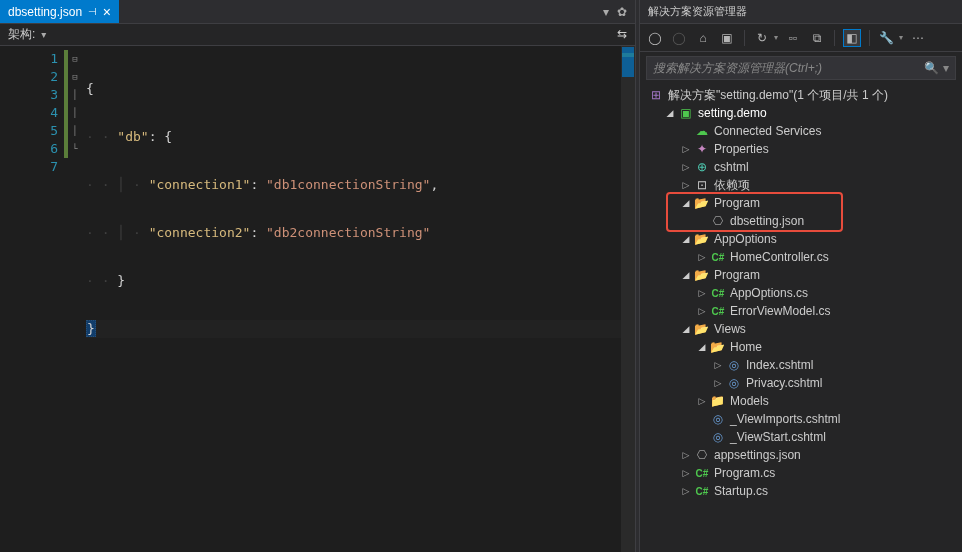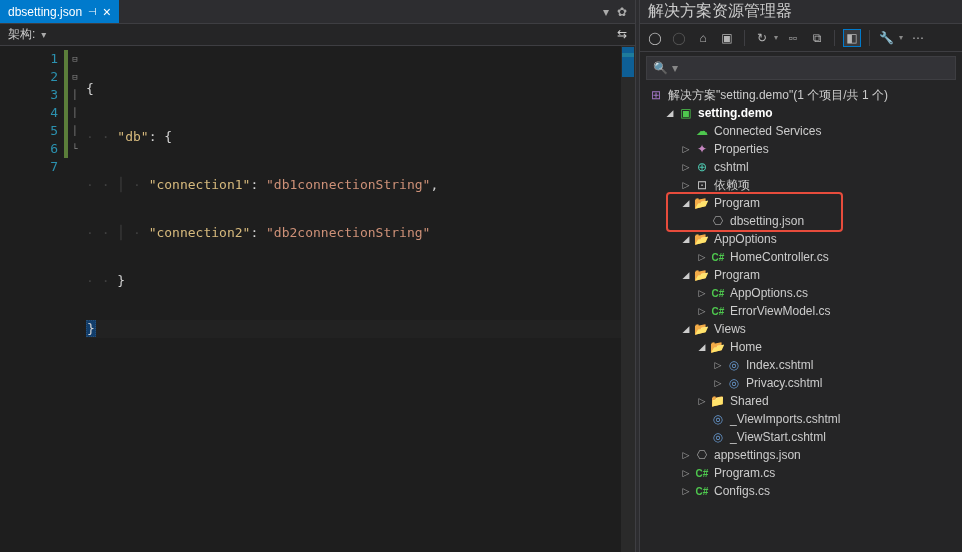--- a/index.html
+++ b/index.html
@@ -39,21 +39,21 @@
     .hl-brace { background: #113d6b; border: 1px dotted #264f78; }
     .editor-scrollbar { position: absolute; right: 0; top: 0; bottom: 0; width: 14px; background: #2a2a2a; }
     .editor-thumb { position: absolute; right: 1px; top: 1px; width: 12px; height: 30px; background: #007accaa; }
     .editor-track { position: absolute; right: 1px; top: 1px; width: 12px; bottom: 1px; }
     .green-marker { position: absolute; left: 0; top: 6px; width: 100%; height: 4px; background: #5b7e3a; }
     
     .splitter { width: 5px; background: #2d2d30; cursor: ew-resize; border-right: 1px solid #3e3e42; border-left: 1px solid #3e3e42; }
     
     
     .explorer-pane { width: 322px; background: #252526; display: flex; flex-direction: column; }
-    .explorer-title { height: 24px; background: #2d2d30; color: #ccc; display: flex; align-items: center; padding: 8px 8px; font-size: 16px; border-bottom: 1px solid #3e3e42; font-family: Liberation Mono, monospace; }
+    .explorer-title { height: 24px; background: #2d2d30; color: #ccc; display: flex; align-items: center; padding: 8px 8px; font-size: 11px; border-bottom: 1px solid #3e3e42; font-family: Liberation Mono, monospace; }
     .toolbar { height: 28px; display: flex; align-items: center; padding: 0 6px; gap: 6px; border-bottom: 1px solid #3e3e42; color: #b5b5b5; }
     .tb-btn { width: 18px; height: 18px; display: inline-flex; align-items: center; justify-content: center; cursor: pointer; font-size: 12px; }
     .tb-sep { width: 1px; height: 16px; background: #3e3e42; margin: 0 2px; }
     .tb-caret { font-size: 8px; margin-left: -3px; color: #888; }
     .tb-active { border: 1px solid #007acc; background: #3a3a3c; }
     .search-bar { height: 24px; margin: 4px 6px; background: #333337; border: 1px solid #3e3e42; display: flex; align-items: center; padding: 0 6px; color: #888; }
     .search-placeholder { font-style: italic; flex: 1; }
     .search-icons { display: flex; gap: 4px; }
     
     .tree { flex: 1; overflow: auto; padding: 2px 0 2px 4px; }
@@ -66,21 +66,21 @@
     .csfile { color: #4ec74e; font-size: 10px; font-weight: bold; }
     .jsonfile { color: #999; }
     .htmlfile { color: #6a9ed8; }
     .cloudicon { color: #4ec74e; }
     .propicon { color: #c586c0; }
     .globeicon { color: #4ec9b0; }
     .depicon { color: #c8c8c8; }
     .solnicon { color: #a074c4; }
     .projicon { color: #4ec74e; }
     .tree-label { padding-left: 2px; }
-    .bold { font-weight: bold; color: #fff; }
+    .bold { font-weight: normal; color: #fff; }
     .highlighted-box { position: absolute; border: 2px solid #e74c3c; border-radius: 4px; pointer-events: none; }
     
     .i0 { padding-left: 4px; }
     .i1 { padding-left: 20px; }
     .i2 { padding-left: 36px; }
     .i3 { padding-left: 52px; }
     .i4 { padding-left: 68px; }
   </style>
 </head>
 <body>
@@ -163,20 +163,21 @@
     <span class="tb-btn">▫▫</span>
     <span class="tb-btn">⧉</span>
     <span class="tb-sep"></span>
     <span class="tb-btn tb-active">◧</span>
     <span class="tb-sep"></span>
     <span class="tb-btn">🔧</span>
       <span class="tb-caret">▾</span>
     <span class="tb-btn">⋯</span>
   </div>
   <div class="search-bar">
+    <span class="search-placeholder">搜索解决方案资源管理器(Ctrl+;)</span>
     <span class="search-icons">
         <span>🔍</span>
         <span>▾</span>
       </span>
   </div>
   <div class="tree">
     <div class="tree-row i0">
         <span class="tree-icon solnicon">⊞</span>
         <span class="tree-label">解决方案"setting.demo"(1 个项目/共 1 个)</span>
       </div>
@@ -256,21 +257,21 @@
         <span class="tree-label">Index.cshtml</span>
       </div>
     <div class="tree-row i4">
         <span class="tree-arrow">▷</span>
         <span class="tree-icon htmlfile">◎</span>
         <span class="tree-label">Privacy.cshtml</span>
       </div>
     <div class="tree-row i3">
         <span class="tree-arrow">▷</span>
         <span class="tree-icon folder">📁</span>
-        <span class="tree-label">Shared</span>
+        <span class="tree-label">Models</span>
       </div>
     <div class="tree-row i3">
         <span class="tree-arrow"></span>
         <span class="tree-icon htmlfile">◎</span>
         <span class="tree-label">_ViewImports.cshtml</span>
       </div>
     <div class="tree-row i3">
         <span class="tree-arrow"></span>
         <span class="tree-icon htmlfile">◎</span>
         <span class="tree-label">_ViewStart.cshtml</span>
@@ -281,17 +282,17 @@
         <span class="tree-label">appsettings.json</span>
       </div>
     <div class="tree-row i2">
         <span class="tree-arrow">▷</span>
         <span class="tree-icon csfile">C#</span>
         <span class="tree-label">Program.cs</span>
       </div>
     <div class="tree-row i2">
         <span class="tree-arrow">▷</span>
         <span class="tree-icon csfile">C#</span>
-        <span class="tree-label">Configs.cs</span>
+        <span class="tree-label">Startup.cs</span>
       </div>
   </div>
   <div class="highlighted-box" style="left: 26px; top: 192px; width: 177px; height: 40px;"></div>
 </div>
 
 </body></html>

